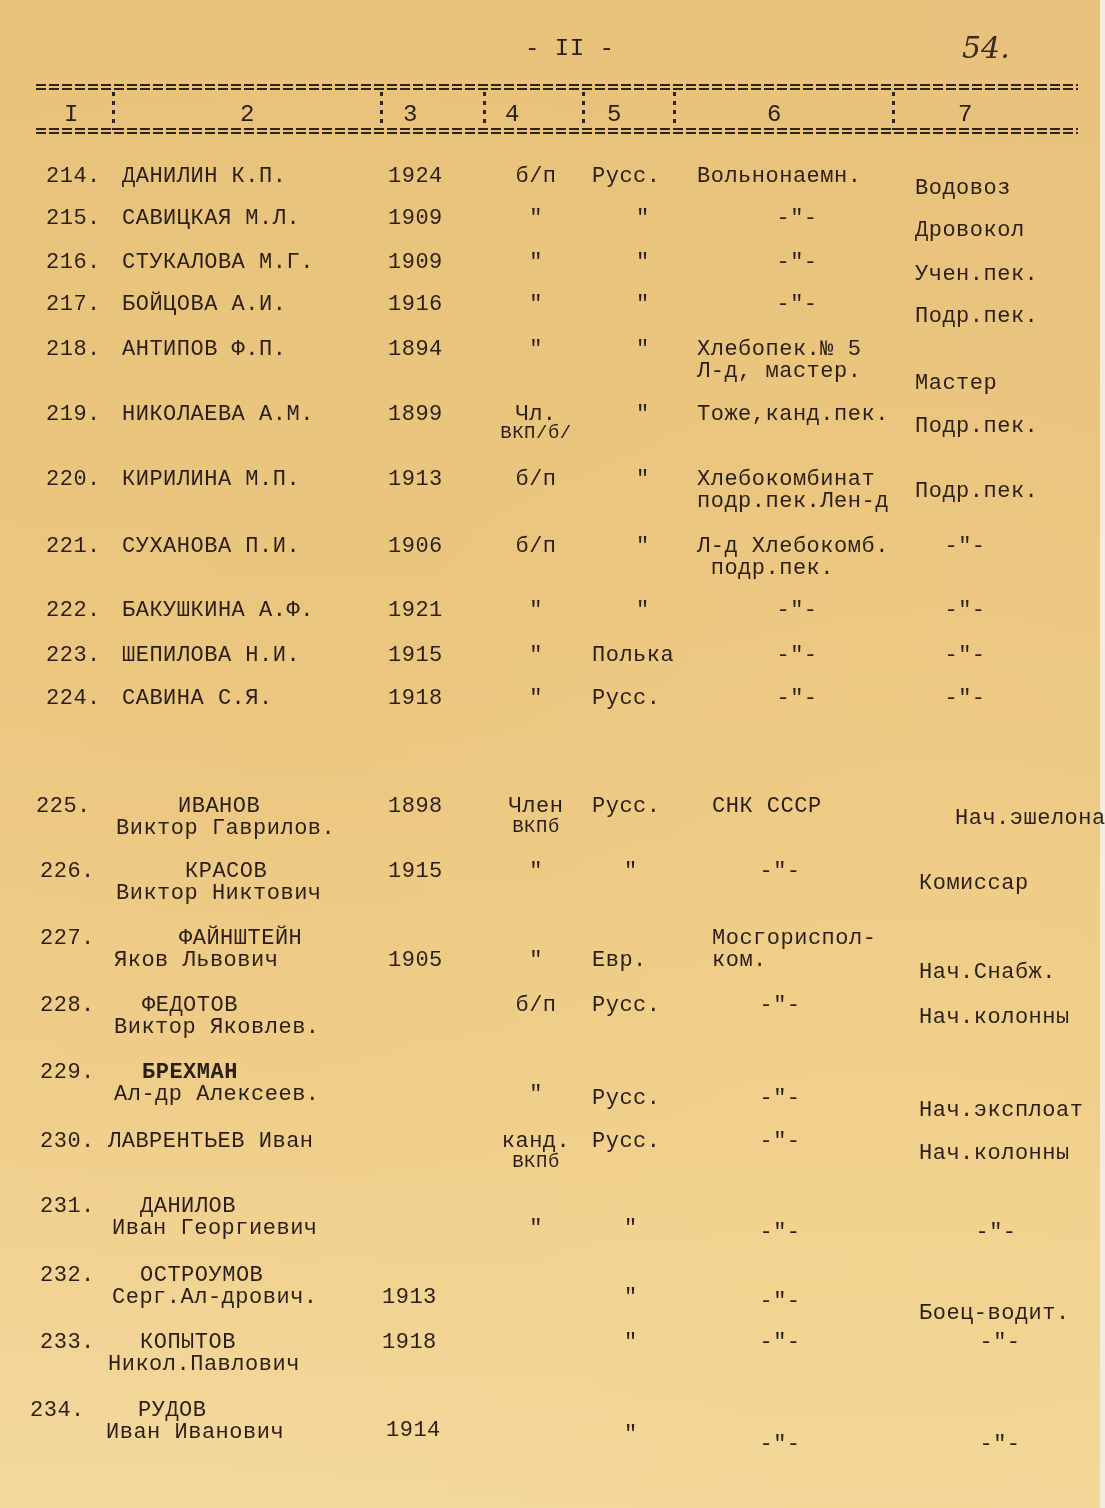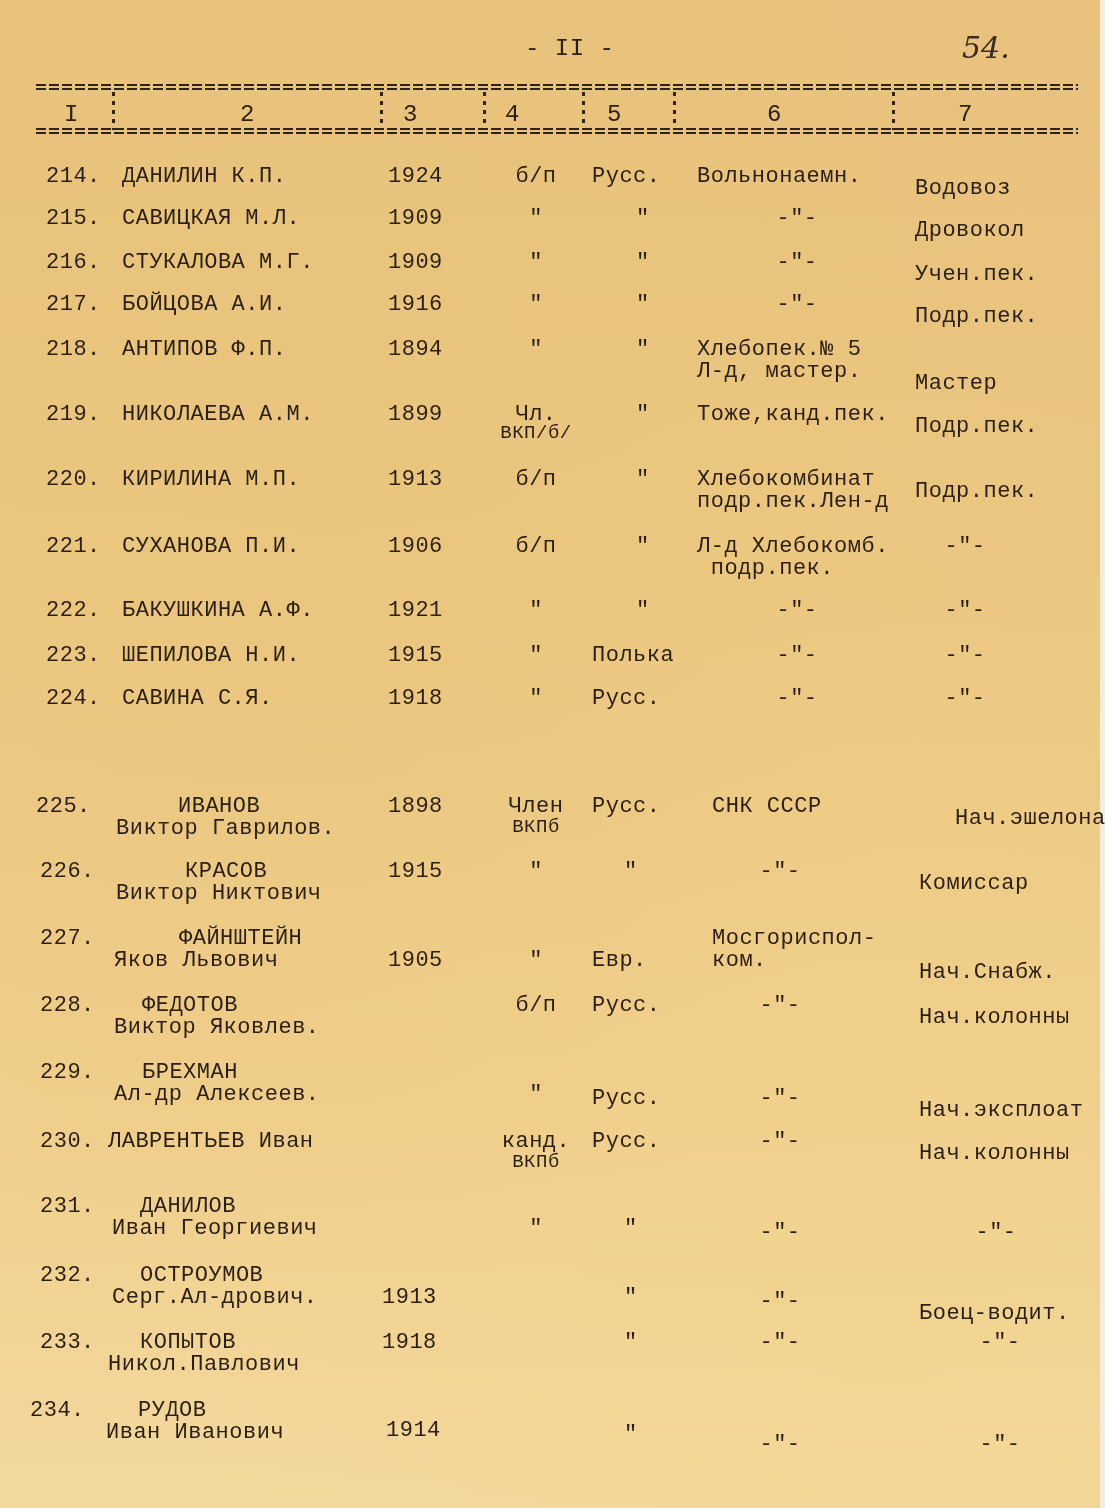--- a/index.html
+++ b/index.html
@@ -222,21 +222,21 @@
     <span class="t" style="left:142px;">ФЕДОТОВ</span>
     <span class="t" style="left:114px; top:22px;">Виктор Яковлев.</span>
     <span class="t c4">б/п</span>
     <span class="t c5">Русс.</span>
     <span class="t center6" style="left:680px;">-"-</span>
     <span class="t c7" style="left:919px;">Нач.колонны</span>
   </div>
 
   <div class="row" style="top:1062px;">
     <span class="t c1" style="left:40px;">229.</span>
-    <span class="t" style="left:142px;">БРЕХМАН</span>
+    <span class="t" style="left:142px;font-weight:bold;">БРЕХМАН</span>
     <span class="t" style="left:114px; top:22px;">Ал-др Алексеев.</span>
     <span class="t c4" style="top:22px;">"</span>
     <span class="t c5" style="top:26px;">Русс.</span>
     <span class="t center6" style="left:680px; top:26px;">-"-</span>
     <span class="t c7" style="left:919px; top:26px;">Нач.эксплоат</span>
   </div>
 
   <div class="row" style="top:1131px;">
     <span class="t c1" style="left:40px;">230.</span>
     <span class="t" style="left:108px;">ЛАВРЕНТЬЕВ Иван</span>

